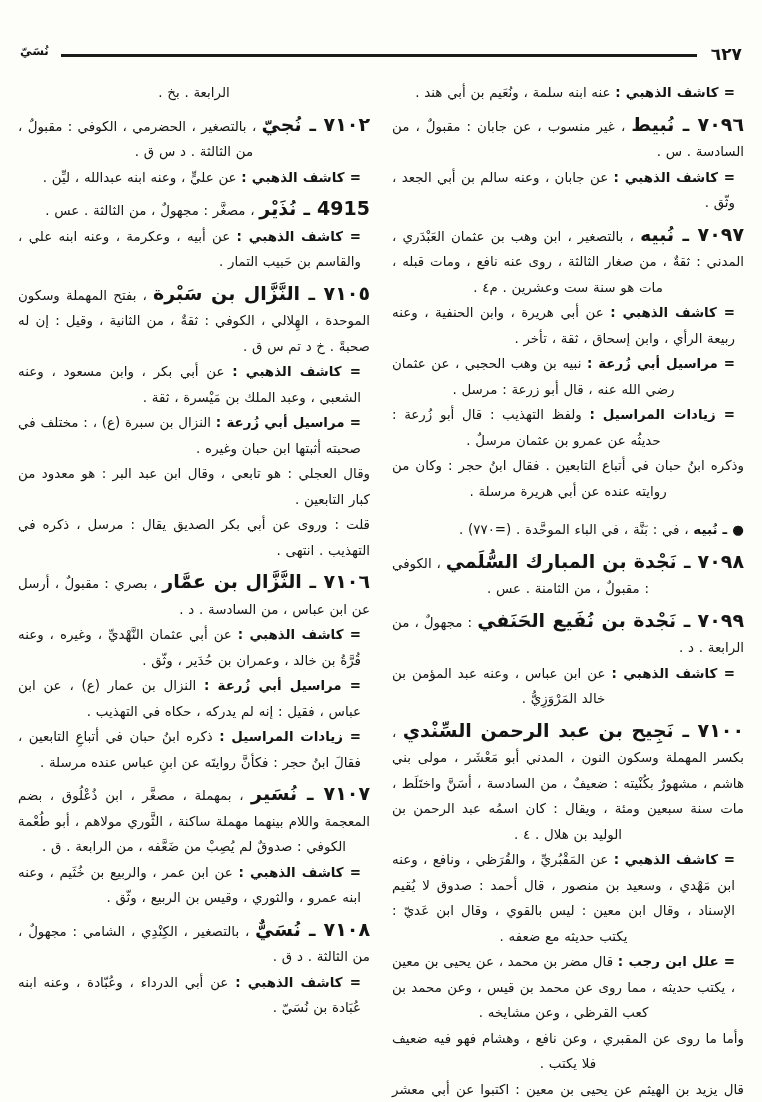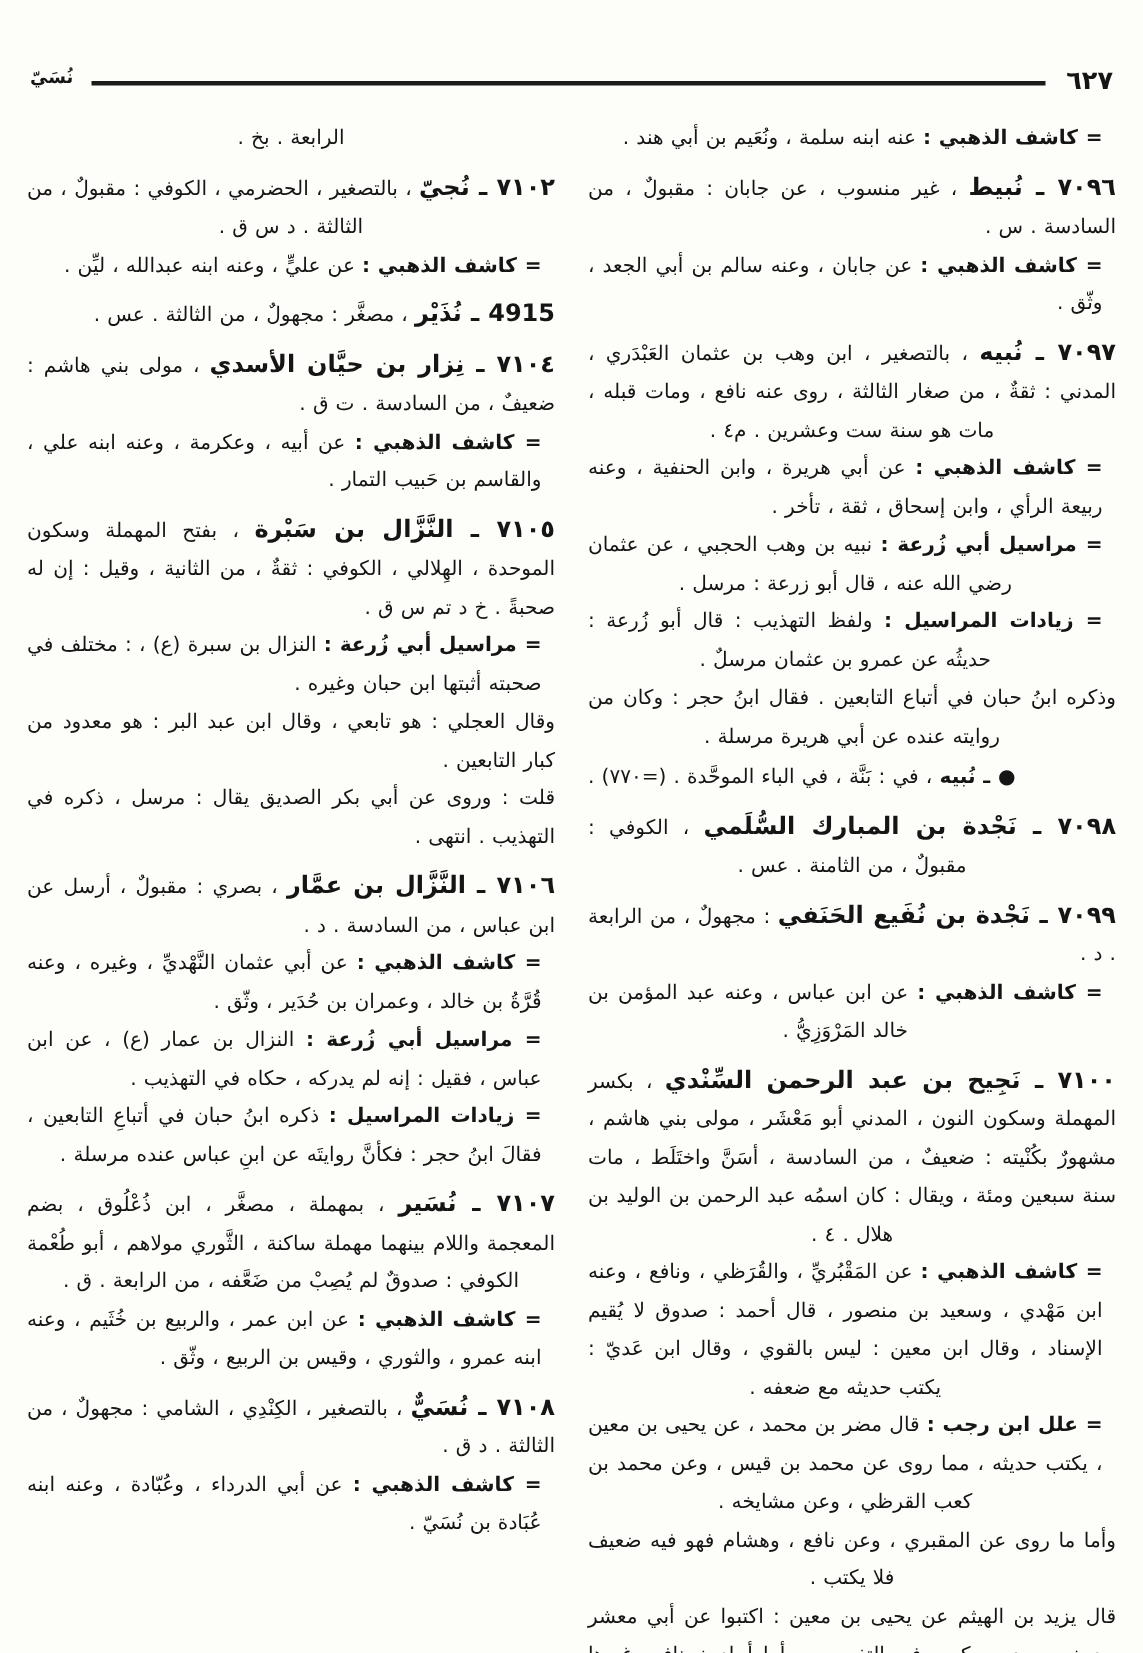--- a/index.html
+++ b/index.html
@@ -32,22 +32,22 @@
   p.block{
     margin:0;padding:0;
     font-size:13.4px;line-height:25.5px;
     text-align:justify;text-justify:inter-word;
     direction:rtl;word-spacing:0.5px;
   }
   p.block.center-last{text-align-last:center;}
   p.entry{margin-top:6px;}
   p.sub{padding-right:9px;}
   p.cont{text-align:center;}
-  p.bullet{text-align:left;margin-top:2px;}
-  .ename{font-weight:bold;font-size:16px;}
+  p.bullet{text-align:right;margin-top:13px;}
+  .ename{font-weight:bold;font-size:19px;}
   .lead{font-weight:bold;}
 </style>
 </head>
 <body>
 
 <div class="page">
   <div class="hdr">
     <span class="pagenum">٦٢٧</span>
     <span class="hrule"></span>
     <span class="runtitle">نُسَيّ</span>
@@ -70,23 +70,23 @@
         <p class="block sub center-last"><span class="lead">= كاشف الذهبي :</span> عن المَقْبُريِّ ، والقُرَظي ، ونافع ، وعنه ابن مَهْدي ، وسعيد بن منصور ، قال أحمد : صدوق لا يُقيم الإسناد ، وقال ابن معين : ليس بالقوي ، وقال ابن عَديّ : يكتب حديثه مع ضعفه .</p>
         <p class="block sub center-last"><span class="lead">= علل ابن رجب :</span> قال مضر بن محمد ، عن يحيى بن معين ، يكتب حديثه ، مما روى عن محمد بن قيس ، وعن محمد بن كعب القرظي ، وعن مشايخه .</p>
         <p class="block note center-last">وأما ما روى عن المقبري ، وعن نافع ، وهشام فهو فيه ضعيف فلا يكتب .</p>
         <p class="block note">قال يزيد بن الهيثم عن يحيى بن معين : اكتبوا عن أبي معشر حديث محمد بن كعب في التفسير ، وأما أحاديث نافع وغيرها فليس بشيء ، التفسير حسن يعني ما يرويه عن محمد بن كعب القرظي في تفسير القرآن ، وغالبه أو جميعه من كلامه غير مرفوع .</p>
       </div>
     <div class="col">
         <p class="block cont">الرابعة . بخ .</p>
         <p class="block entry center-last"><span class="ename">٧١٠٢ ـ نُجيّ</span> ، بالتصغير ، الحضرمي ، الكوفي : مقبولٌ ، من الثالثة . د س ق .</p>
         <p class="block sub"><span class="lead">= كاشف الذهبي :</span> عن عليٍّ ، وعنه ابنه عبدالله ، ليِّن .</p>
         <p class="block entry"><span class="ename">4915 ـ نُذَيْر</span> ، مصغَّر : مجهولٌ ، من الثالثة . عس .</p>
-        <p class="block entry"><span class="ename">٧١٠٤ ـ نِزار بن حيَّان الأسدي</span> ، مولى بني هاشم : ضعيفٌ ، من السادسة . ت ق .</p>
         <p class="block sub"><span class="lead">= كاشف الذهبي :</span> عن أبيه ، وعكرمة ، وعنه ابنه علي ، والقاسم بن حَبيب التمار .</p>
         <p class="block entry"><span class="ename">٧١٠٥ ـ النَّزَّال بن سَبْرة</span> ، بفتح المهملة وسكون الموحدة ، الهِلالي ، الكوفي : ثقةٌ ، من الثانية ، وقيل : إن له صحبةً . خ د تم س ق .</p>
+        <p class="block sub"><span class="lead">= كاشف الذهبي :</span> عن أبي بكر ، وابن مسعود ، وعنه الشعبي ، وعبد الملك بن مَيْسرة ، ثقة .</p>
         <p class="block sub"><span class="lead">= مراسيل أبي زُرعة :</span> النزال بن سبرة (ع) ، : مختلف في صحبته أثبتها ابن حبان وغيره .</p>
         <p class="block note">وقال العجلي : هو تابعي ، وقال ابن عبد البر : هو معدود من كبار التابعين .</p>
         <p class="block note">قلت : وروى عن أبي بكر الصديق يقال : مرسل ، ذكره في التهذيب . انتهى .</p>
         <p class="block entry"><span class="ename">٧١٠٦ ـ النَّزَّال بن عمَّار</span> ، بصري : مقبولٌ ، أرسل عن ابن عباس ، من السادسة . د .</p>
         <p class="block sub"><span class="lead">= كاشف الذهبي :</span> عن أبي عثمان النَّهْديِّ ، وغيره ، وعنه قُرَّةُ بن خالد ، وعمران بن حُدَير ، وثّق .</p>
         <p class="block sub"><span class="lead">= مراسيل أبي زُرعة :</span> النزال بن عمار (ع) ، عن ابن عباس ، فقيل : إنه لم يدركه ، حكاه في التهذيب .</p>
         <p class="block sub"><span class="lead">= زيادات المراسيل :</span> ذكره ابنُ حبان في أتباعِ التابعين ، فقالَ ابنُ حجر : فكأنَّ روايتَه عن ابنِ عباس عنده مرسلة .</p>
         <p class="block entry center-last"><span class="ename">٧١٠٧ ـ نُسَير</span> ، بمهملة ، مصغَّر ، ابن ذُعْلُوق ، بضم المعجمة واللام بينهما مهملة ساكنة ، الثَّوري مولاهم ، أبو طُعْمة الكوفي : صدوقٌ لم يُصِبْ من ضَعَّفه ، من الرابعة . ق .</p>
         <p class="block sub"><span class="lead">= كاشف الذهبي :</span> عن ابن عمر ، والربيع بن خُثَيم ، وعنه ابنه عمرو ، والثوري ، وقيس بن الربيع ، وثّق .</p>
         <p class="block entry"><span class="ename">٧١٠٨ ـ نُسَيٌّ</span> ، بالتصغير ، الكِنْدِي ، الشامي : مجهولٌ ، من الثالثة . د ق .</p>

